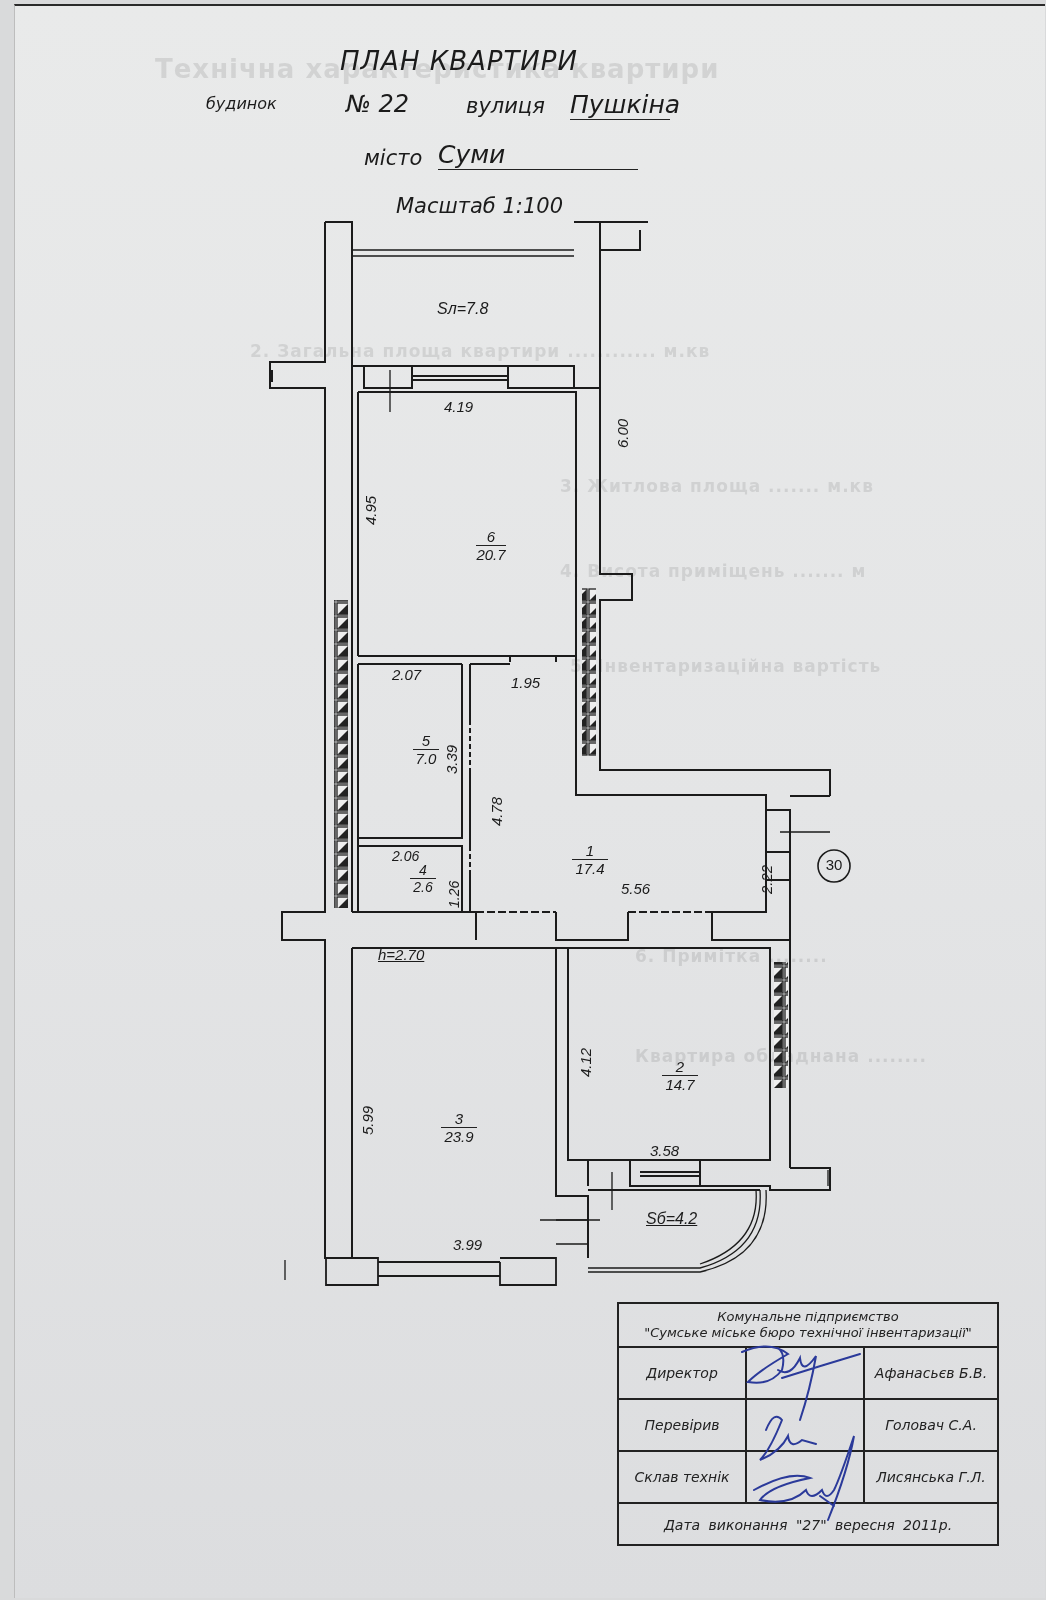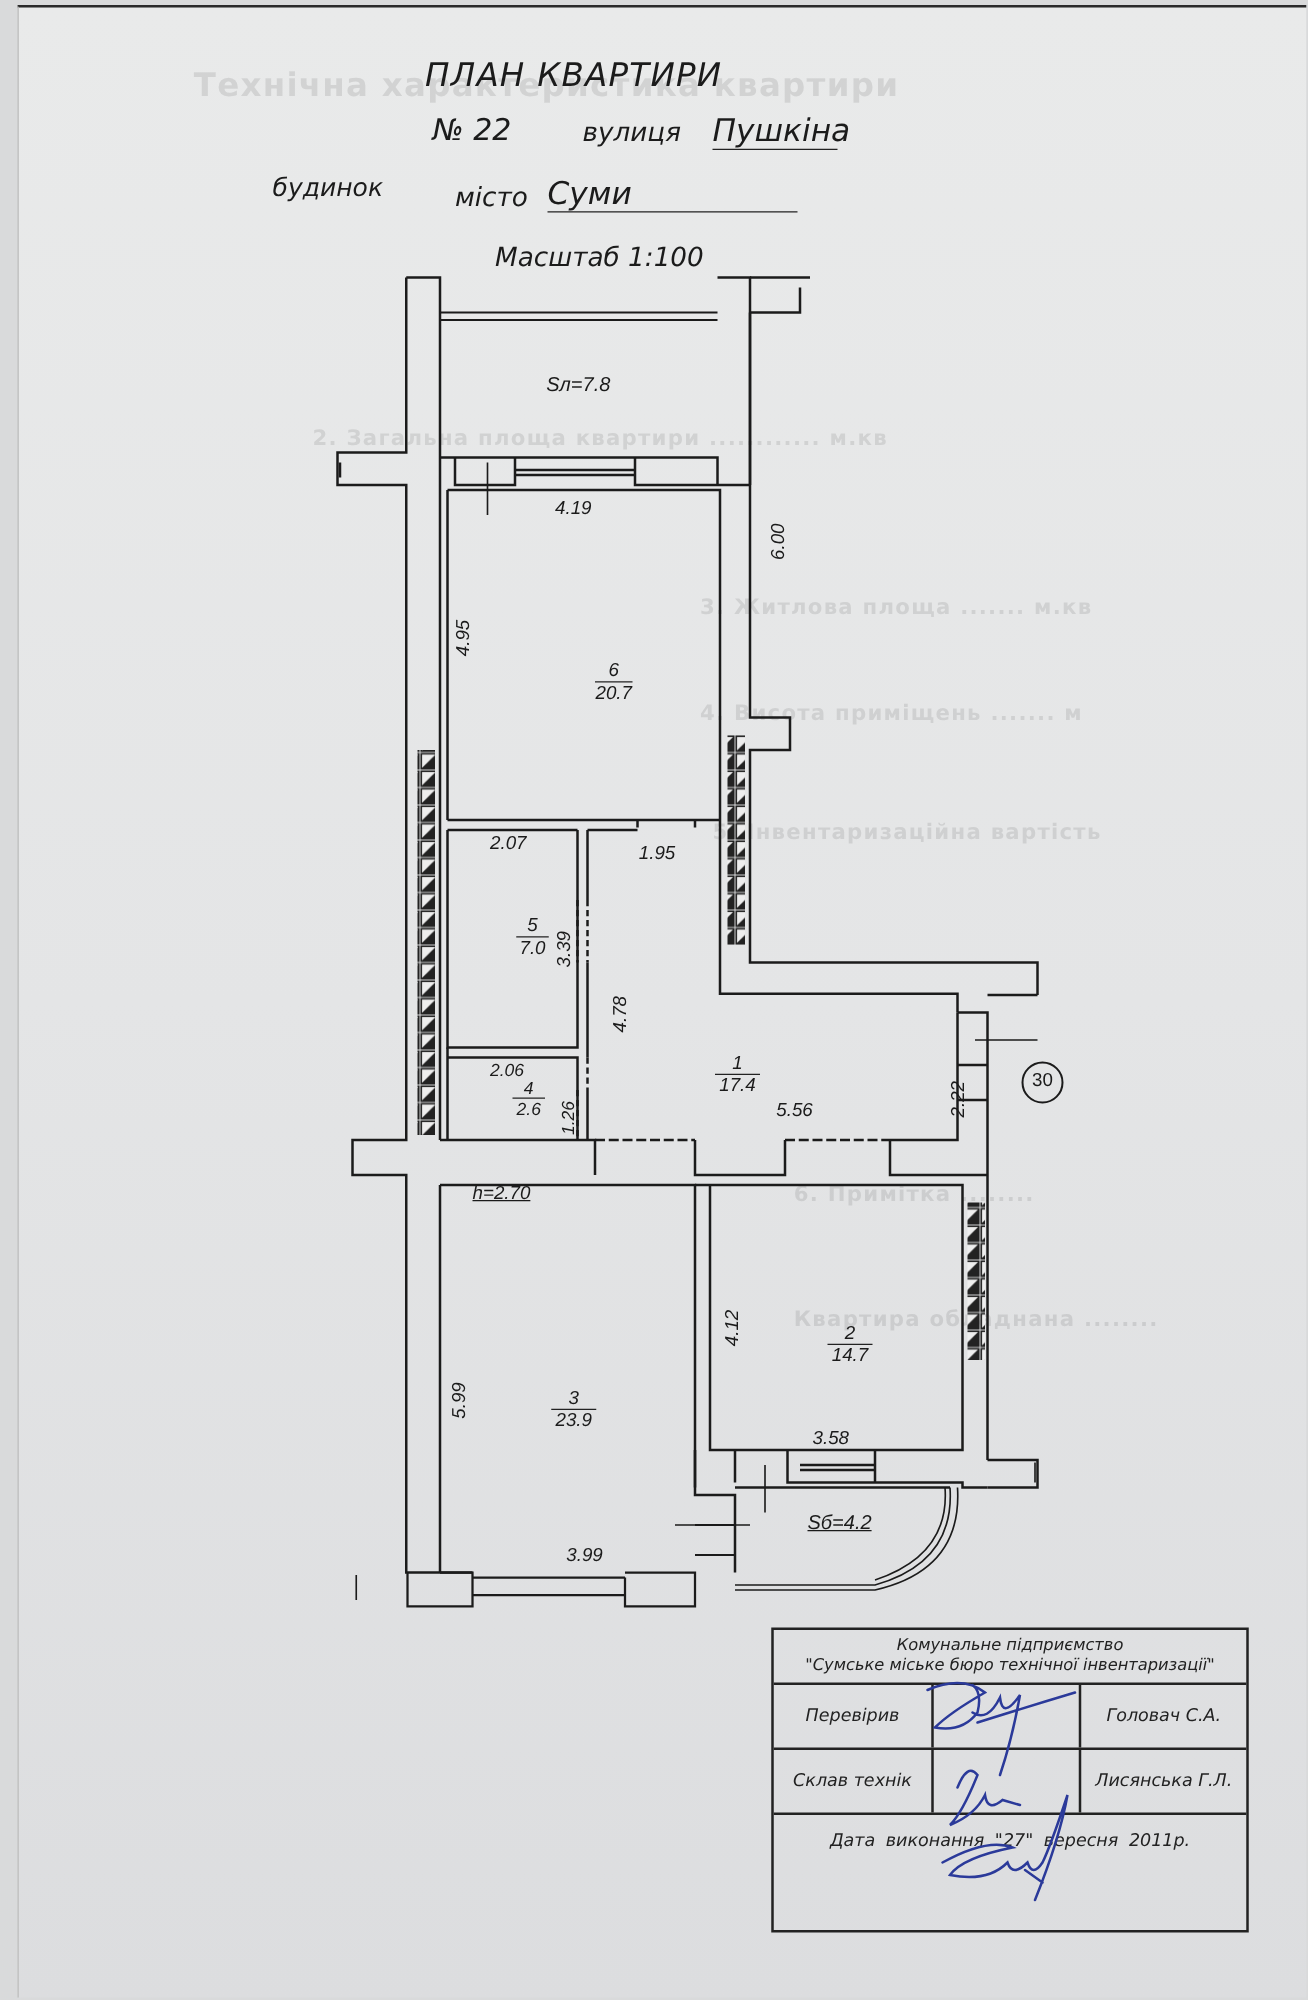--- a/index.html
+++ b/index.html
@@ -42,21 +42,21 @@
   <div class="ghost" style="left:140px;top:48px;font-size:26px;">Технічна характеристика квартири</div>
   <div class="ghost" style="left:235px;top:335px;">2. Загальна площа квартири ............ м.кв</div>
   <div class="ghost" style="left:545px;top:470px;">3. Житлова площа ....... м.кв</div>
   <div class="ghost" style="left:545px;top:555px;">4. Висота приміщень ....... м</div>
   <div class="ghost" style="left:555px;top:650px;">5. Інвентаризаційна вартість</div>
   <div class="ghost" style="left:620px;top:940px;">6. Примітка ........</div>
   <div class="ghost" style="left:620px;top:1040px;">Квартира обладнана ........</div>
 </div>
 
 <div class="title" style="left:340px;top:46px;font-size:26px;letter-spacing:1px;">ПЛАН КВАРТИРИ</div>
-<div class="title" style="left:218px;top:94px;font-size:20px;margin-top:44px;">будинок</div>
+<div class="title" style="left:206px;top:94px;font-size:16px;">будинок</div>
 <div class="title" style="left:346px;top:90px;font-size:24px;">№ 22</div>
 <div class="title" style="left:466px;top:94px;font-size:21px;">вулиця</div>
 <div class="title uline" style="left:570px;top:90px;font-size:25px;width:100px;">Пушкіна</div>
 <div class="title" style="left:364px;top:146px;font-size:21px;">місто</div>
 <div class="title uline" style="left:438px;top:140px;font-size:25px;width:200px;text-align:left;">Суми</div>
 <div class="title" style="left:396px;top:194px;font-size:21px;">Масштаб 1:100</div>
 
 <svg class="plan" width="1046" height="1600">
   <defs>
     <pattern id="vent" width="14" height="14" patternUnits="userSpaceOnUse">
@@ -174,20 +174,25 @@
 </div>
 <div style="position:absolute;left:650px;top:1142px;font:italic 15px 'Liberation Sans',sans-serif;">3.58</div>
 <div style="position:absolute;left:646px;top:1210px;font:italic 16px 'Liberation Sans',sans-serif;text-decoration:underline;">Sб=4.2</div>
 
 <div class="stamp">
   <div class="org">
     <div>Комунальне підприємство</div>
     <div>"Сумське міське бюро технічної інвентаризації"</div>
   </div>
   <div class="row">
+    <div class="c1">Директор</div>
+    <div class="c2"></div>
+    <div class="c3">Афанасьєв Б.В.</div>
+  </div>
+  <div class="row">
     <div class="c1">Перевірив</div>
     <div class="c2"></div>
     <div class="c3">Головач С.А.</div>
   </div>
   <div class="row">
     <div class="c1">Склав технік</div>
     <div class="c2"></div>
     <div class="c3">Лисянська Г.Л.</div>
   </div>
   <div class="date">Дата виконання "27" вересня 2011р.</div>

